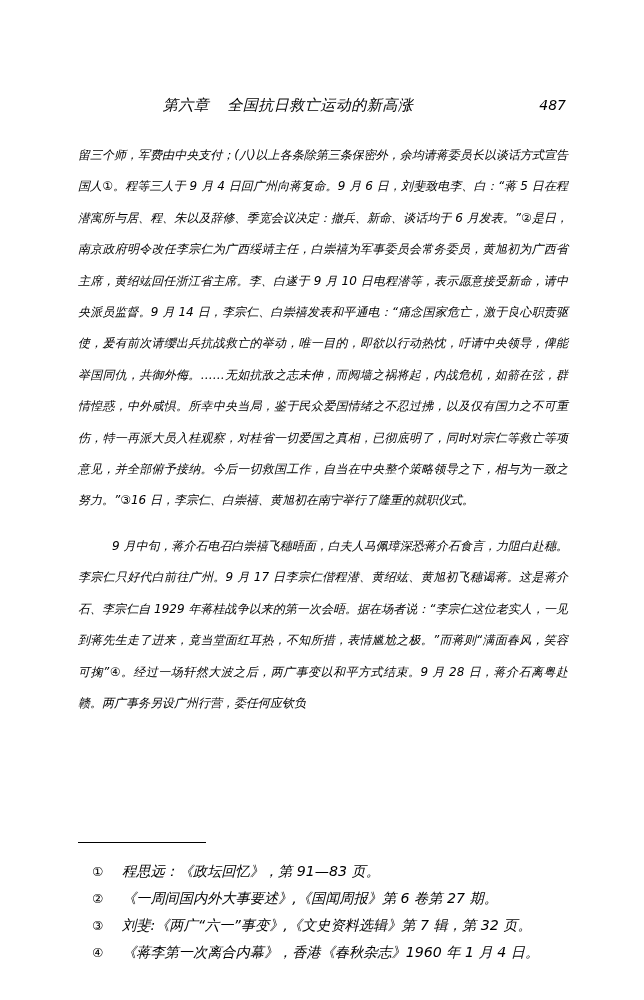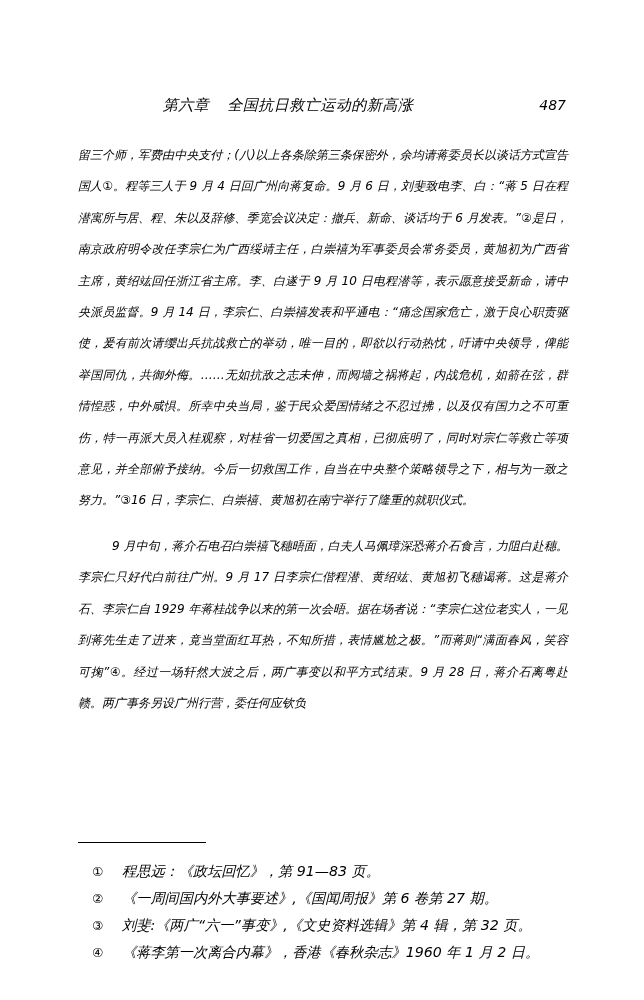--- a/index.html
+++ b/index.html
@@ -130,21 +130,21 @@
     <div class="footnote">
       <span class="fn-marker">①</span>
       <span class="fn-text">程思远：《政坛回忆》，第 91—83 页。</span>
     </div>
     <div class="footnote">
       <span class="fn-marker">②</span>
       <span class="fn-text">《一周间国内外大事要述》,《国闻周报》第 6 卷第 27 期。</span>
     </div>
     <div class="footnote">
       <span class="fn-marker">③</span>
-      <span class="fn-text">刘斐:《两广“六一”事变》,《文史资料选辑》第 4 辑，第 32 页。</span>
+      <span class="fn-text">刘斐:《两广“六一”事变》,《文史资料选辑》第 7 辑，第 32 页。</span>
     </div>
     <div class="footnote">
       <span class="fn-marker">④</span>
-      <span class="fn-text">《蒋李第一次离合内幕》，香港《春秋杂志》1960 年 1 月 2 日。</span>
+      <span class="fn-text">《蒋李第一次离合内幕》，香港《春秋杂志》1960 年 1 月 4 日。</span>
     </div>
   </div>
 
 </div>
 
 </body></html>

